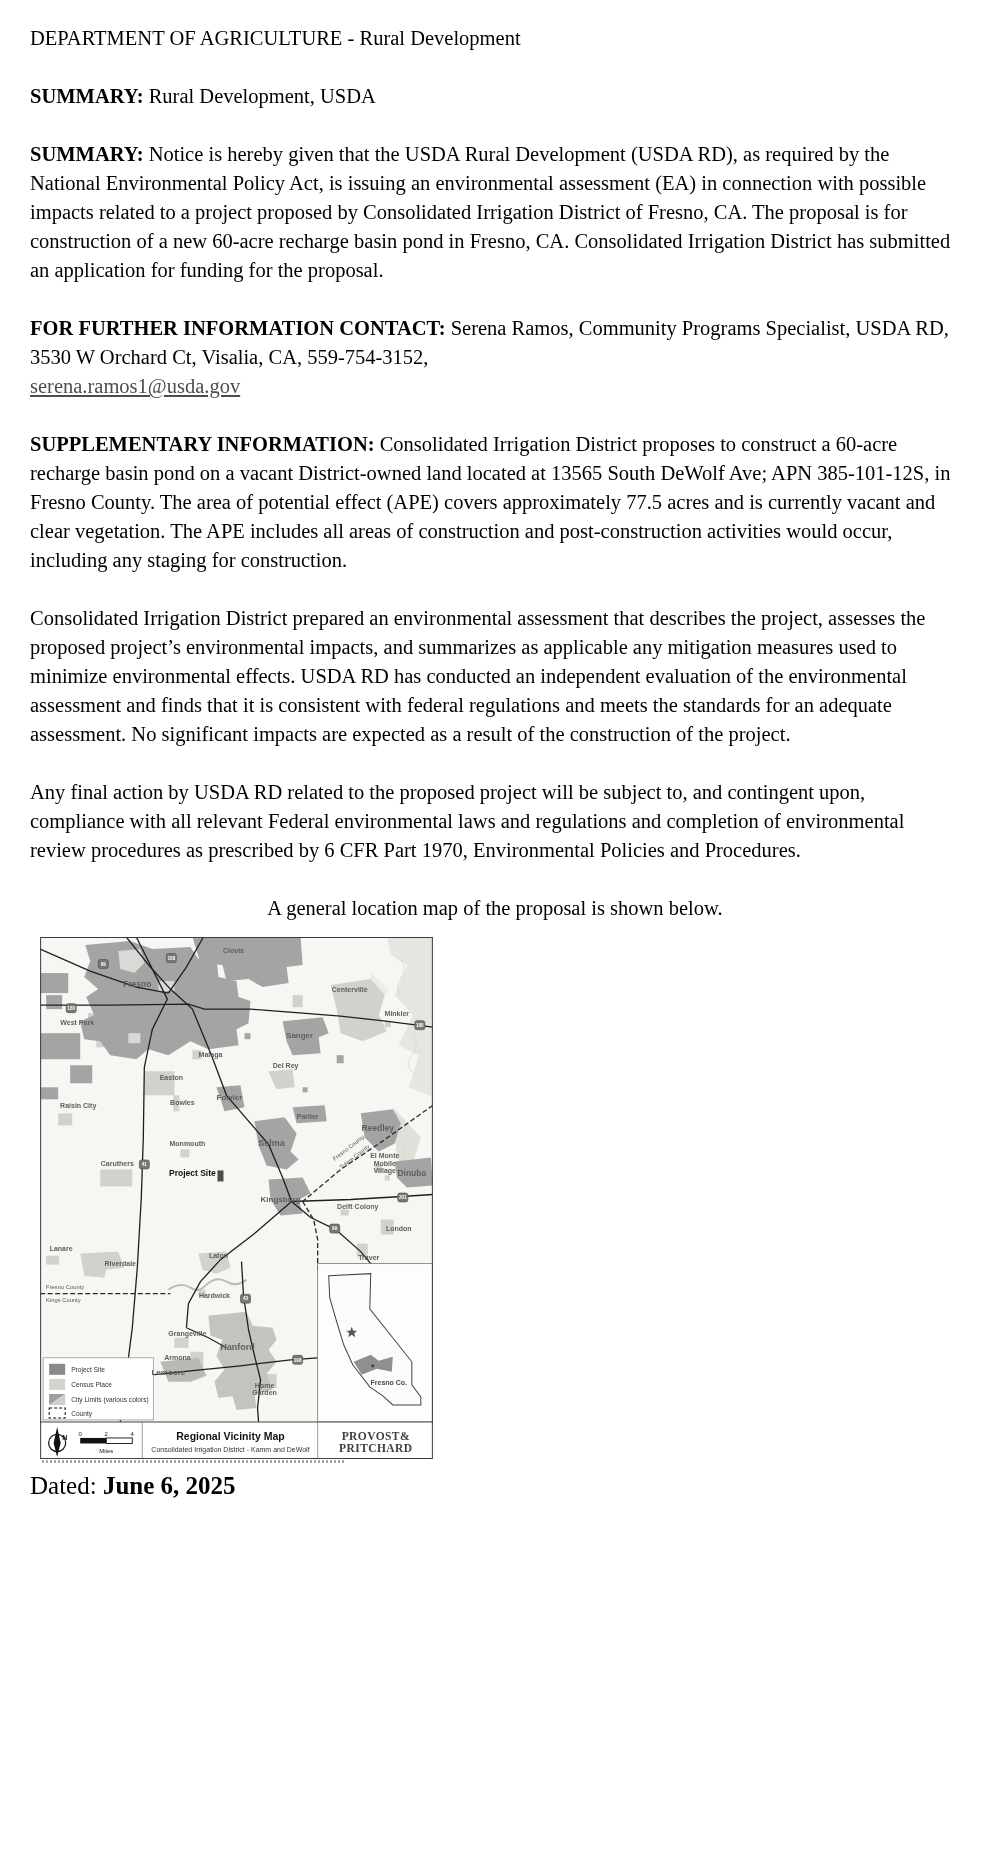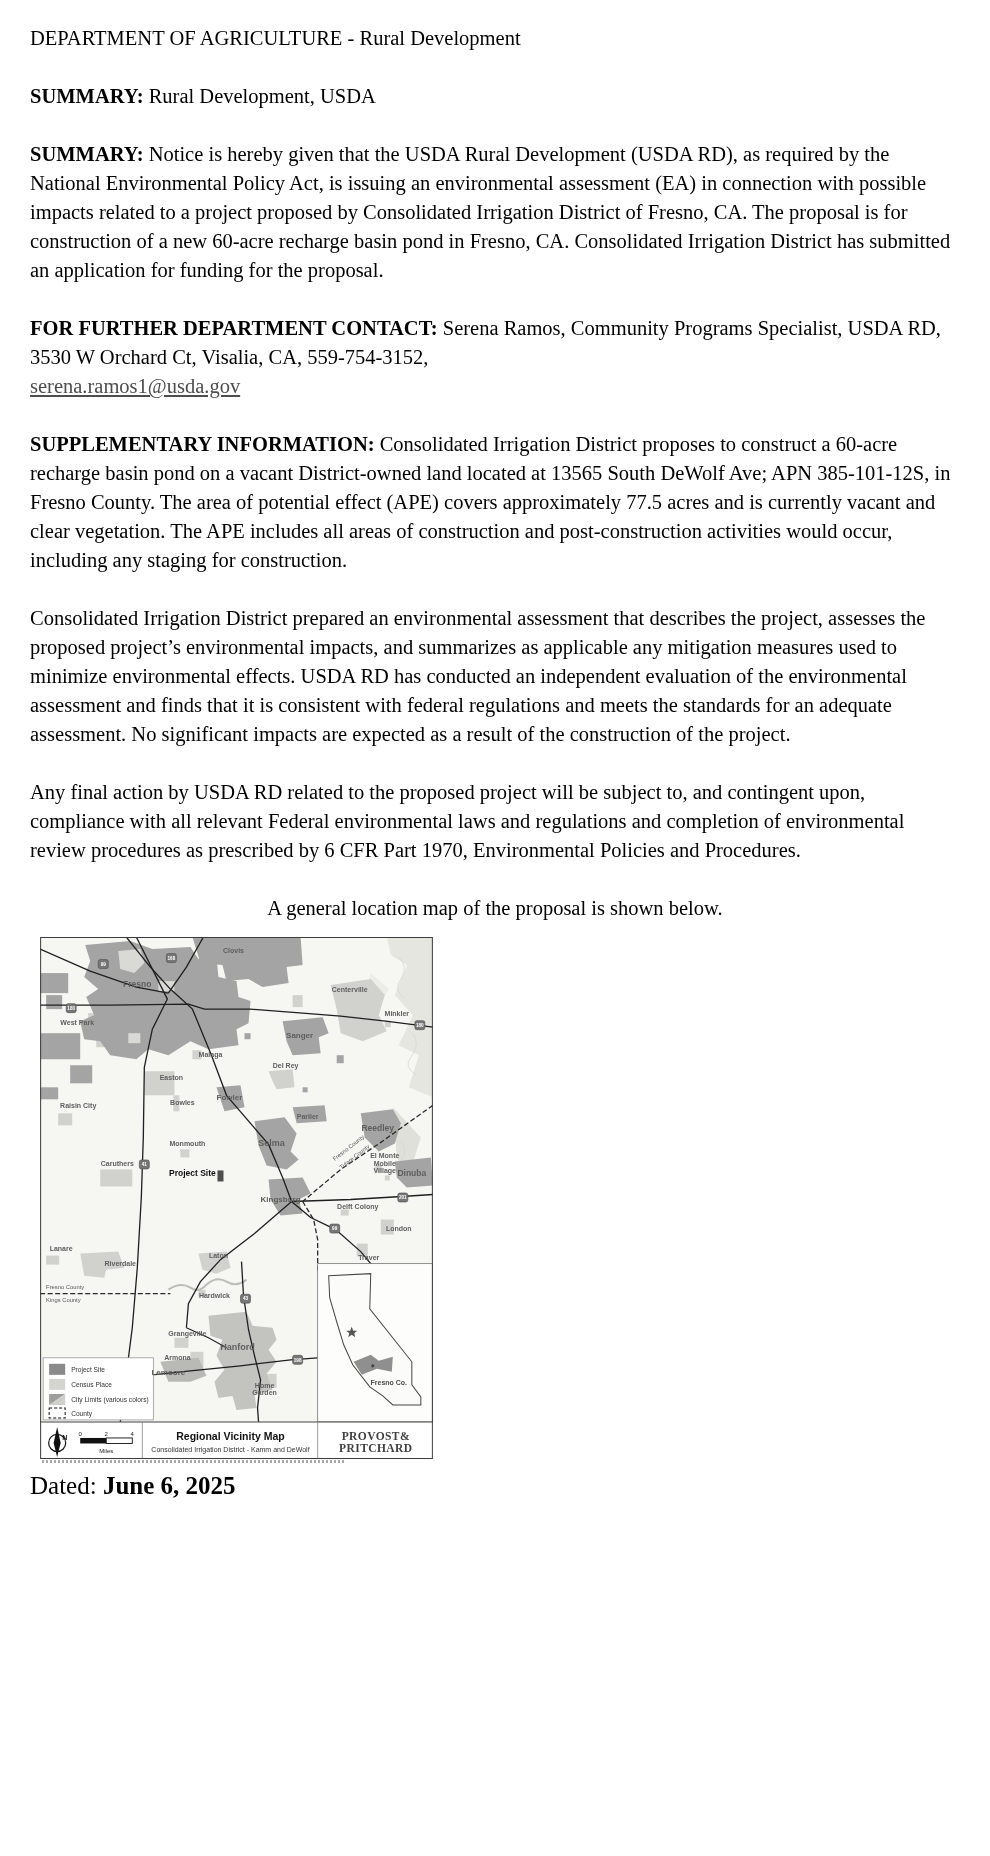--- a/index.html
+++ b/index.html
@@ -27,21 +27,21 @@
   .inset-lbl{font-family:"Liberation Sans",sans-serif;font-weight:700;font-size:7px;fill:#4a4a4a;}
 </style>
 </head>
 <body>
 
 <div class="page">
   <div class="doc">
     <p>DEPARTMENT OF AGRICULTURE - Rural Development</p>
     <p><b>SUMMARY:</b><span> Rural Development, USDA</span></p>
     <p><b>SUMMARY:</b><span> Notice is hereby given that the USDA Rural Development (USDA RD), as required by the National Environmental Policy Act, is issuing an environmental assessment (EA) in connection with possible impacts related to a project proposed by Consolidated Irrigation District of Fresno, CA. The proposal is for construction of a new 60-acre recharge basin pond in Fresno, CA. Consolidated Irrigation District has submitted an application for funding for the proposal.</span></p>
-    <p><b>FOR FURTHER DEPARTMENT CONTACT:</b><span> Serena Ramos, Community Programs Specialist, USDA RD, 3530 W Orchard Ct, Visalia, CA, 559-754-3152,</span><br>
+    <p><b>FOR FURTHER INFORMATION CONTACT:</b><span> Serena Ramos, Community Programs Specialist, USDA RD, 3530 W Orchard Ct, Visalia, CA, 559-754-3152,</span><br>
       <a href="#" class="email">serena.ramos1@usda.gov</a></p>
     <p><b>SUPPLEMENTARY INFORMATION:</b><span> Consolidated Irrigation District proposes to construct a 60-acre recharge basin pond on a vacant District-owned land located at 13565 South DeWolf Ave; APN 385-101-12S, in Fresno County. The area of potential effect (APE) covers approximately 77.5 acres and is currently vacant and clear vegetation. The APE includes all areas of construction and post-construction activities would occur, including any staging for construction.</span></p>
     <p>Consolidated Irrigation District prepared an environmental assessment that describes the project, assesses the proposed project’s environmental impacts, and summarizes as applicable any mitigation measures used to minimize environmental effects. USDA RD has conducted an independent evaluation of the environmental assessment and finds that it is consistent with federal regulations and meets the standards for an adequate assessment. No significant impacts are expected as a result of the construction of the project.</p>
     <p>Any final action by USDA RD related to the proposed project will be subject to, and contingent upon, compliance with all relevant Federal environmental laws and regulations and completion of environmental review procedures as prescribed by 6 CFR Part 1970, Environmental Policies and Procedures.</p>
     <p style="margin-bottom:20px;text-align:center;">A general location map of the proposal is shown below.</p>
   </div>
 
   <div class="map-figure">
     <svg width="393" height="522" viewBox="0 0 392 521">
 

